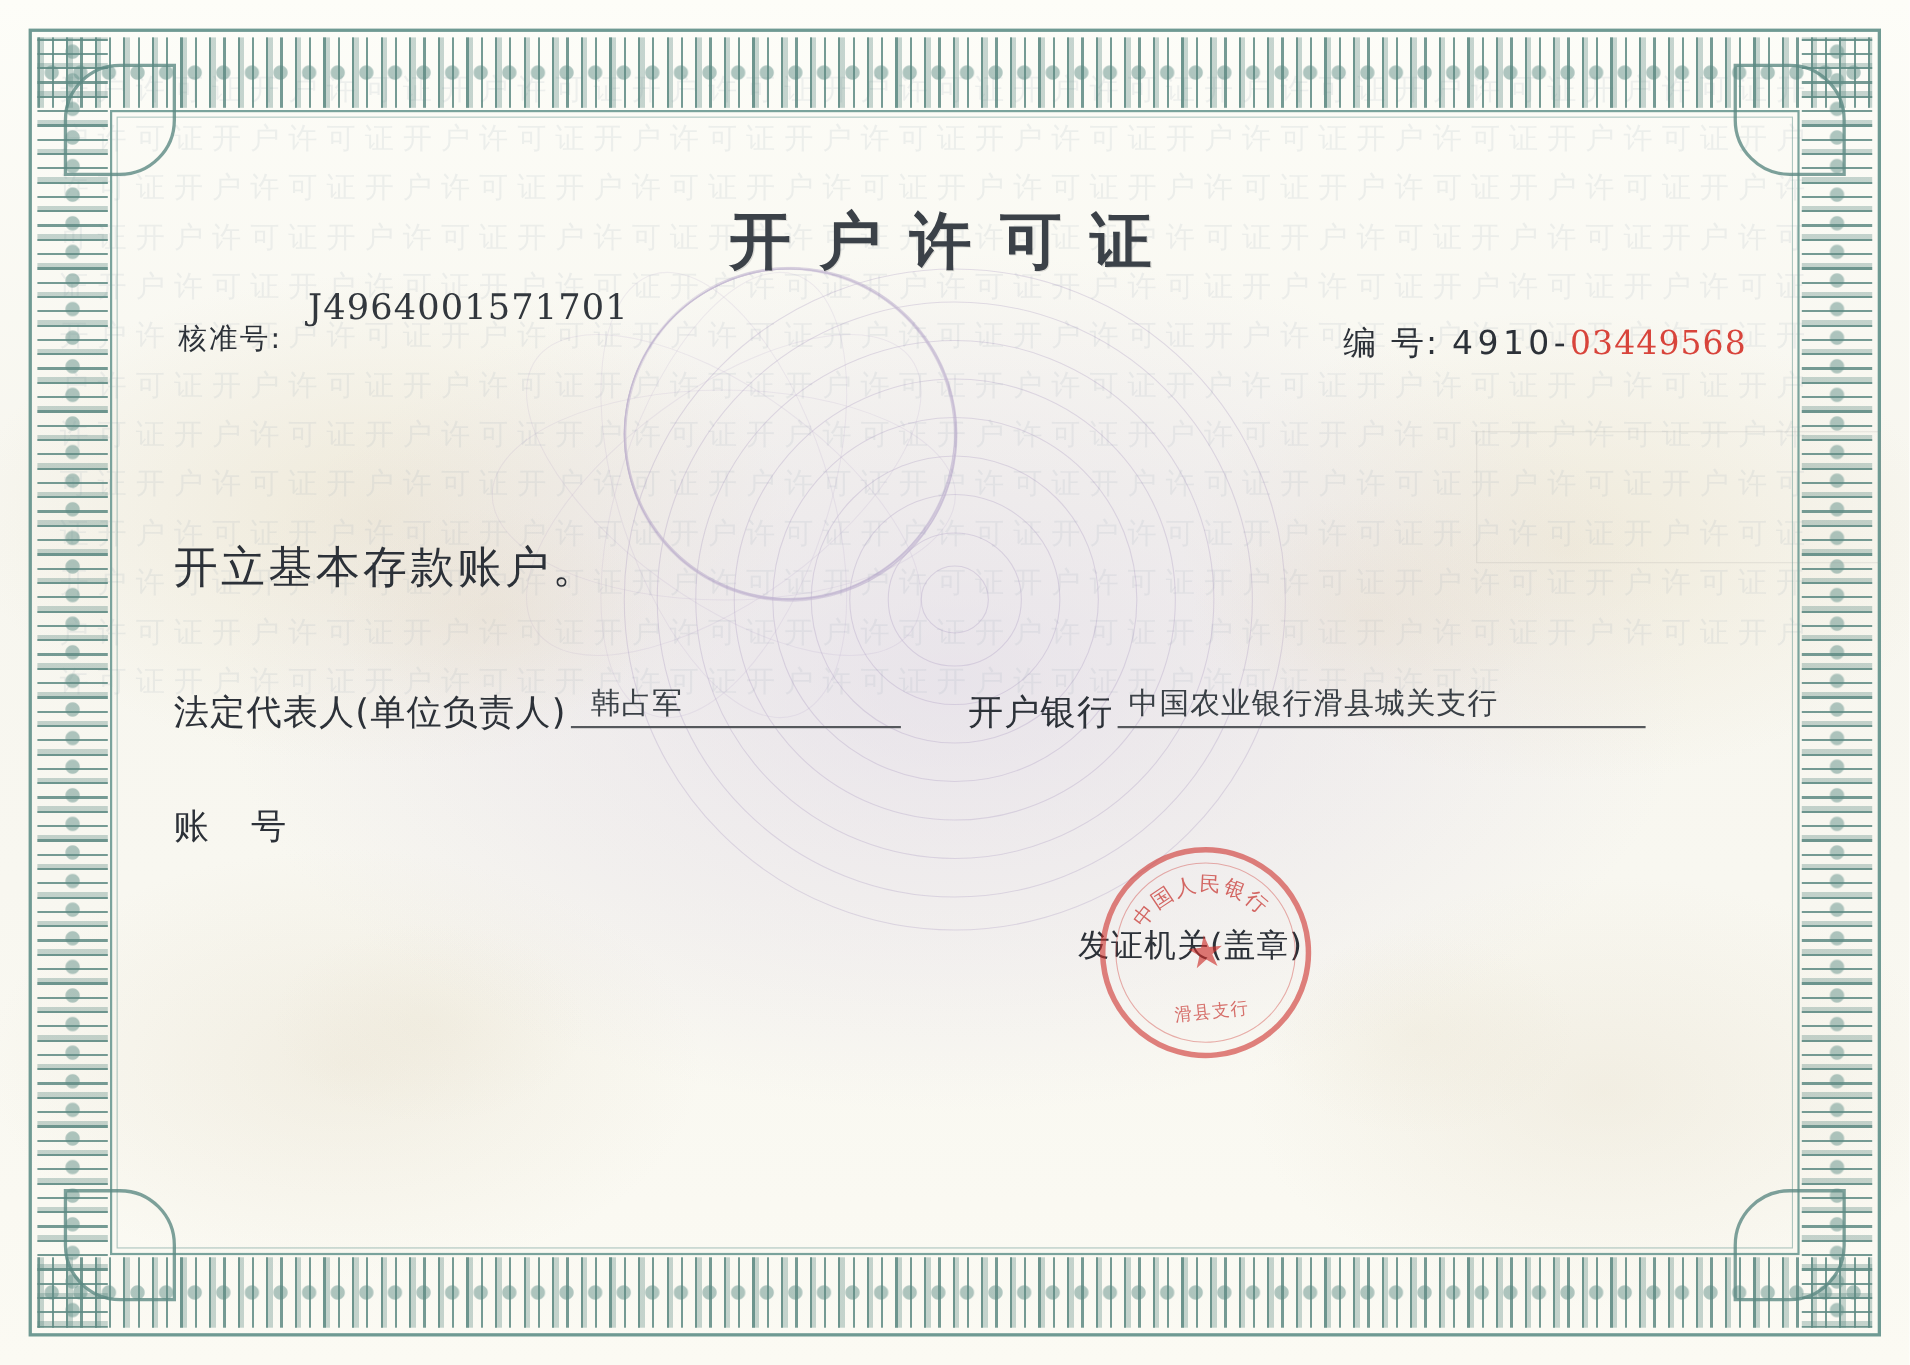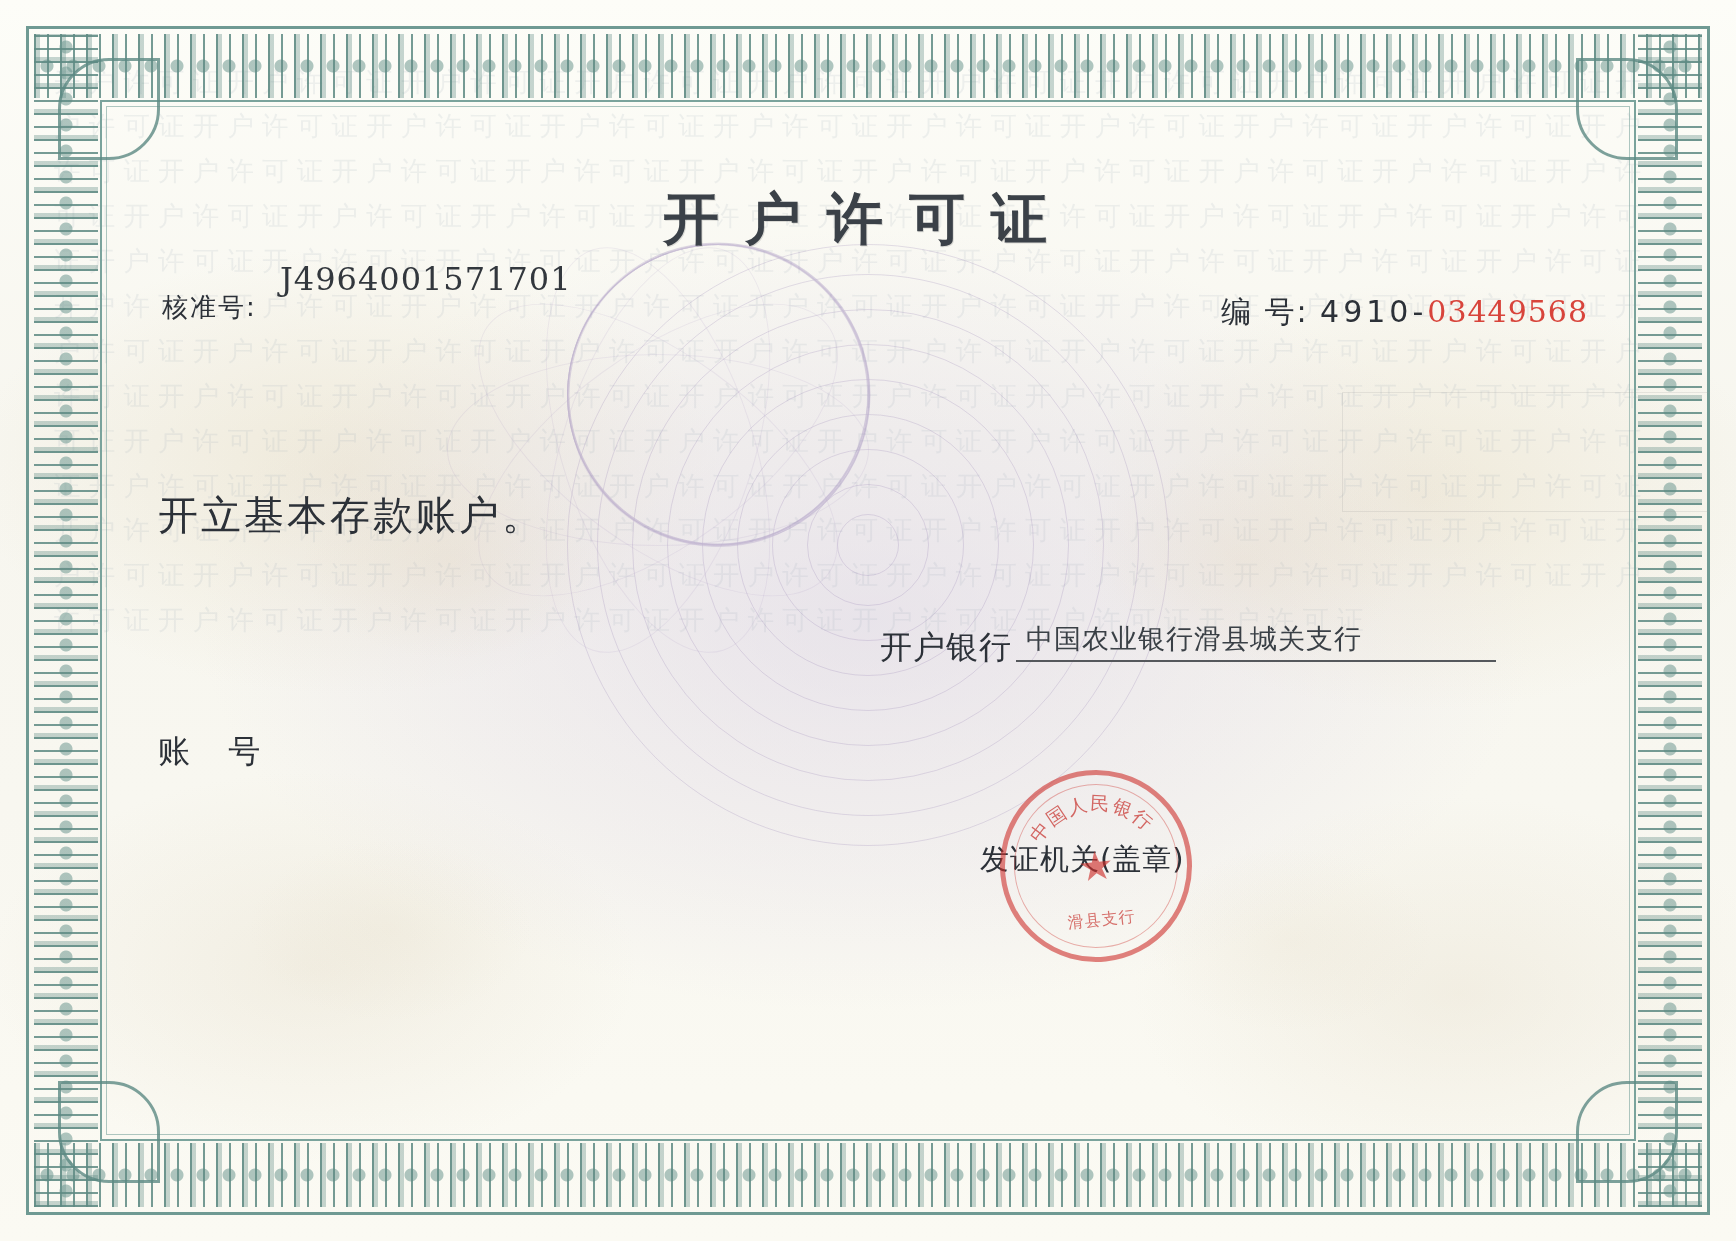--- a/index.html
+++ b/index.html
@@ -457,20 +457,23 @@
     <div class="row-approval">核准号:</div>
 
     <div class="row-serial">
       <span>编 号:</span>
       <span class="serial-prefix">4910-</span><span class="serial-red">03449568</span>
     </div>
 
 
     <div class="body-line2">开立基本存款账户。</div>
 
+    <div class="row-rep">
+      <span>法定代表人(单位负责人)</span><span class="blank-rep"><span class="fill">韩占军</span></span>
+    </div>
 
     <div class="row-bank">
       <span>开户银行</span><span class="blank-bank"><span class="fill">中国农业银行滑县城关支行</span></span>
     </div>
 
     <div class="row-account">
       <span>账 号</span>
     </div>
 
     <div class="issuer">发证机关(盖章)</div>

